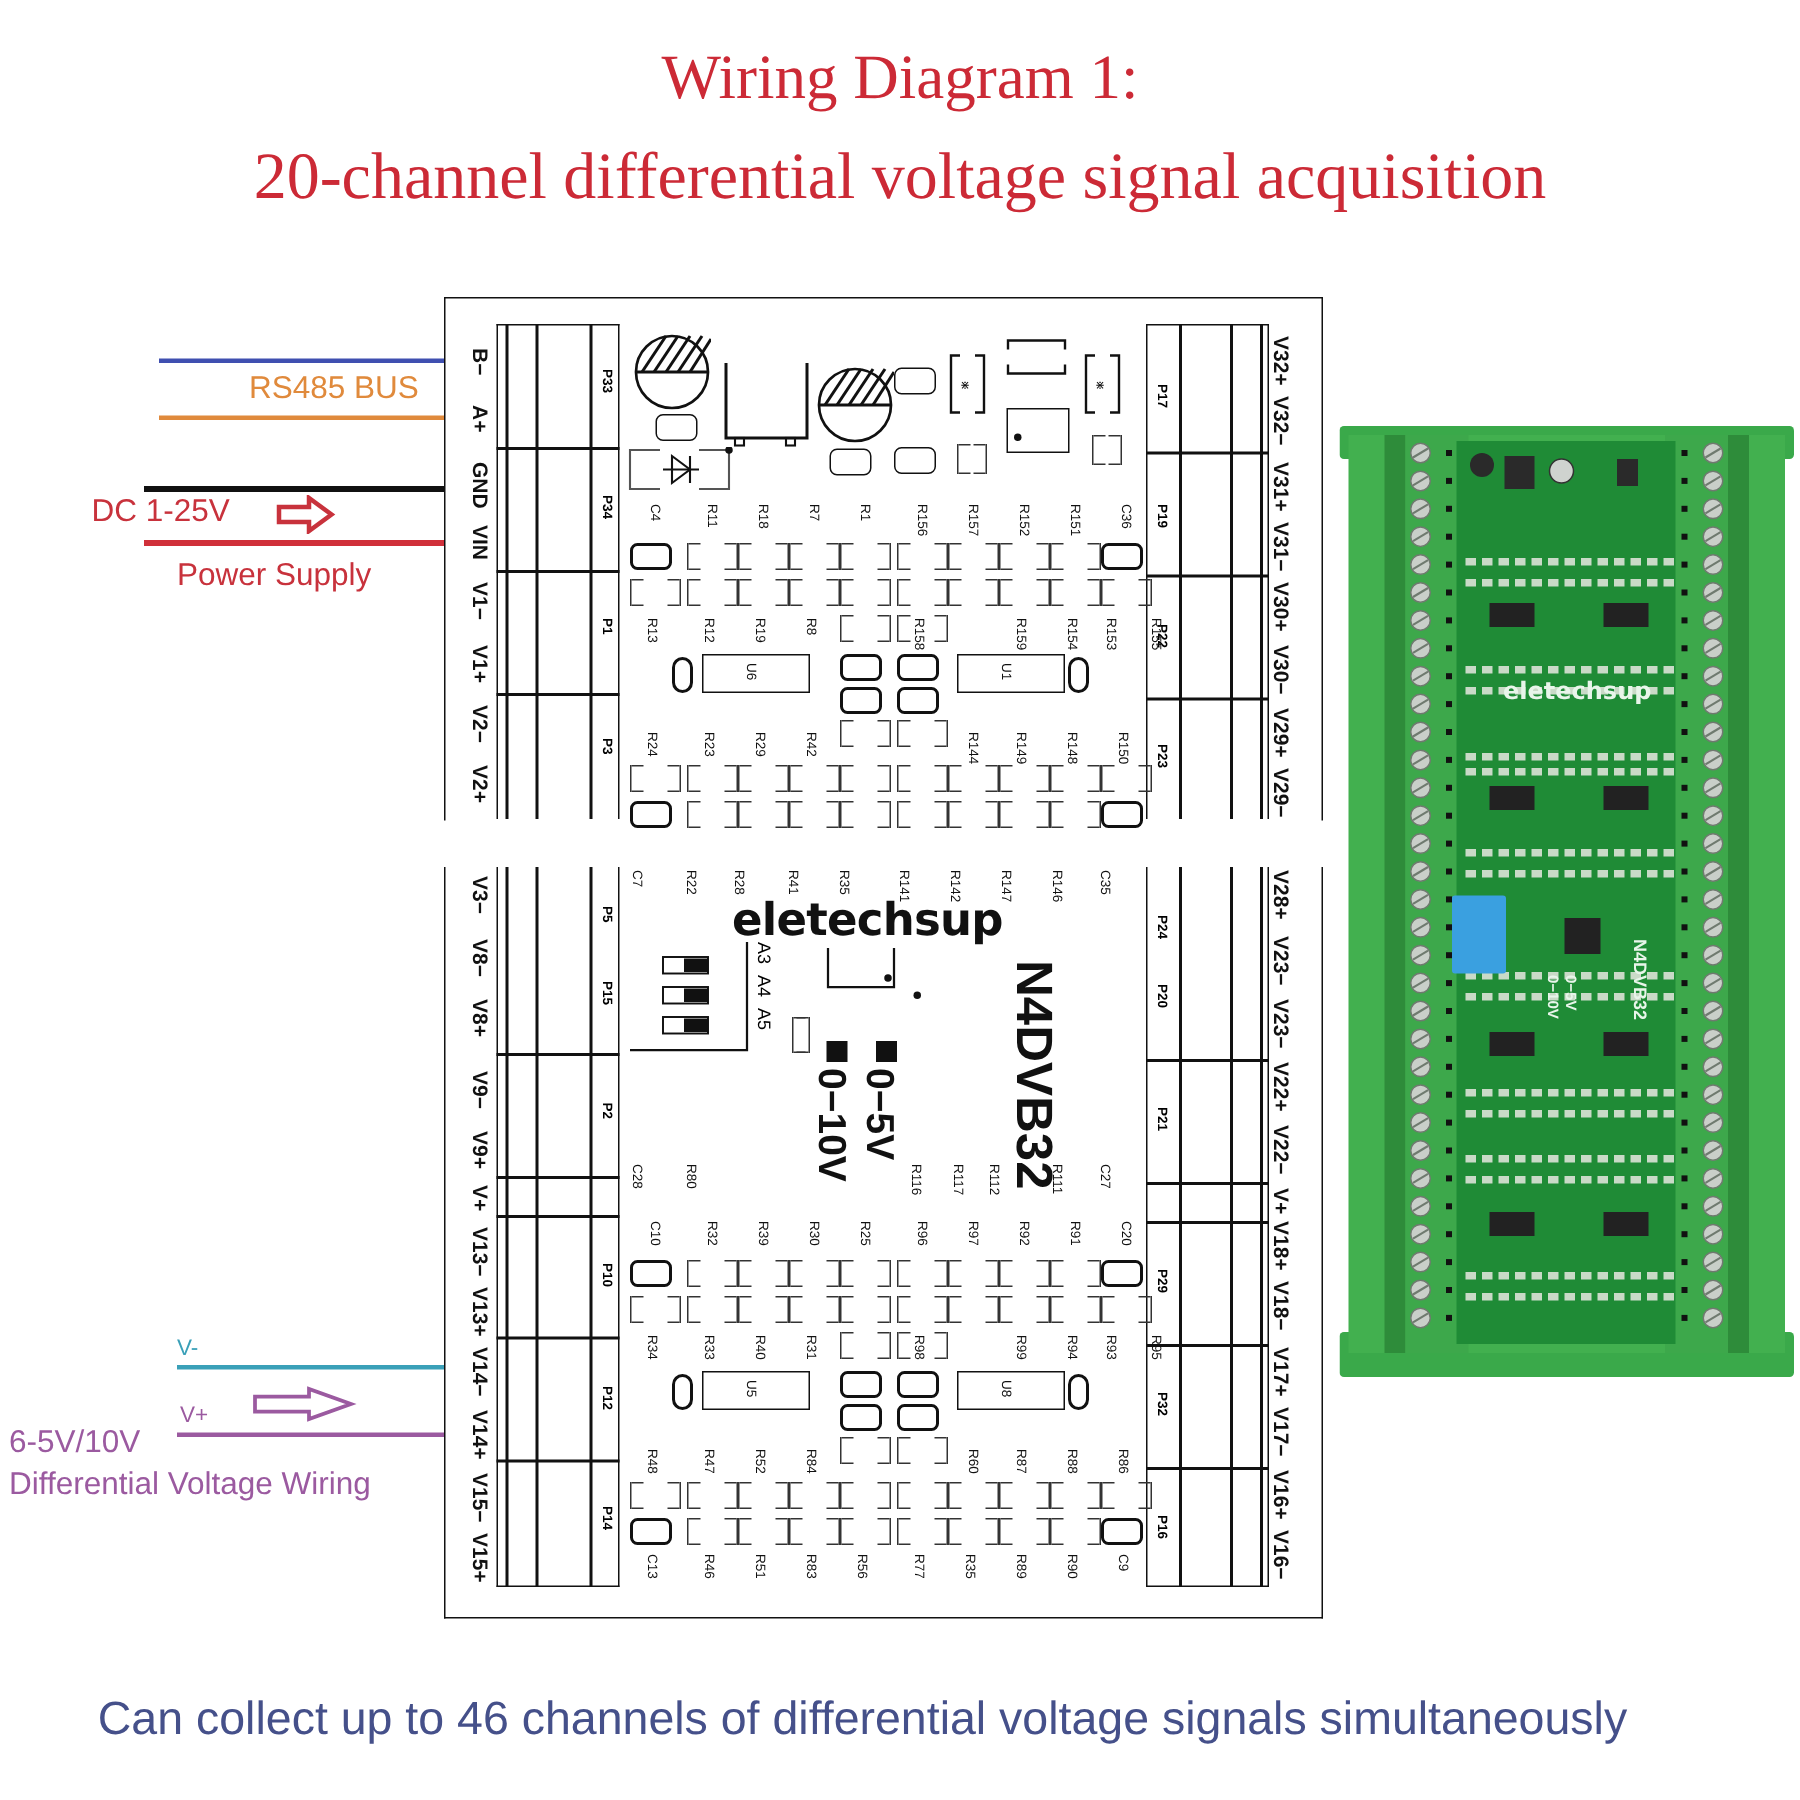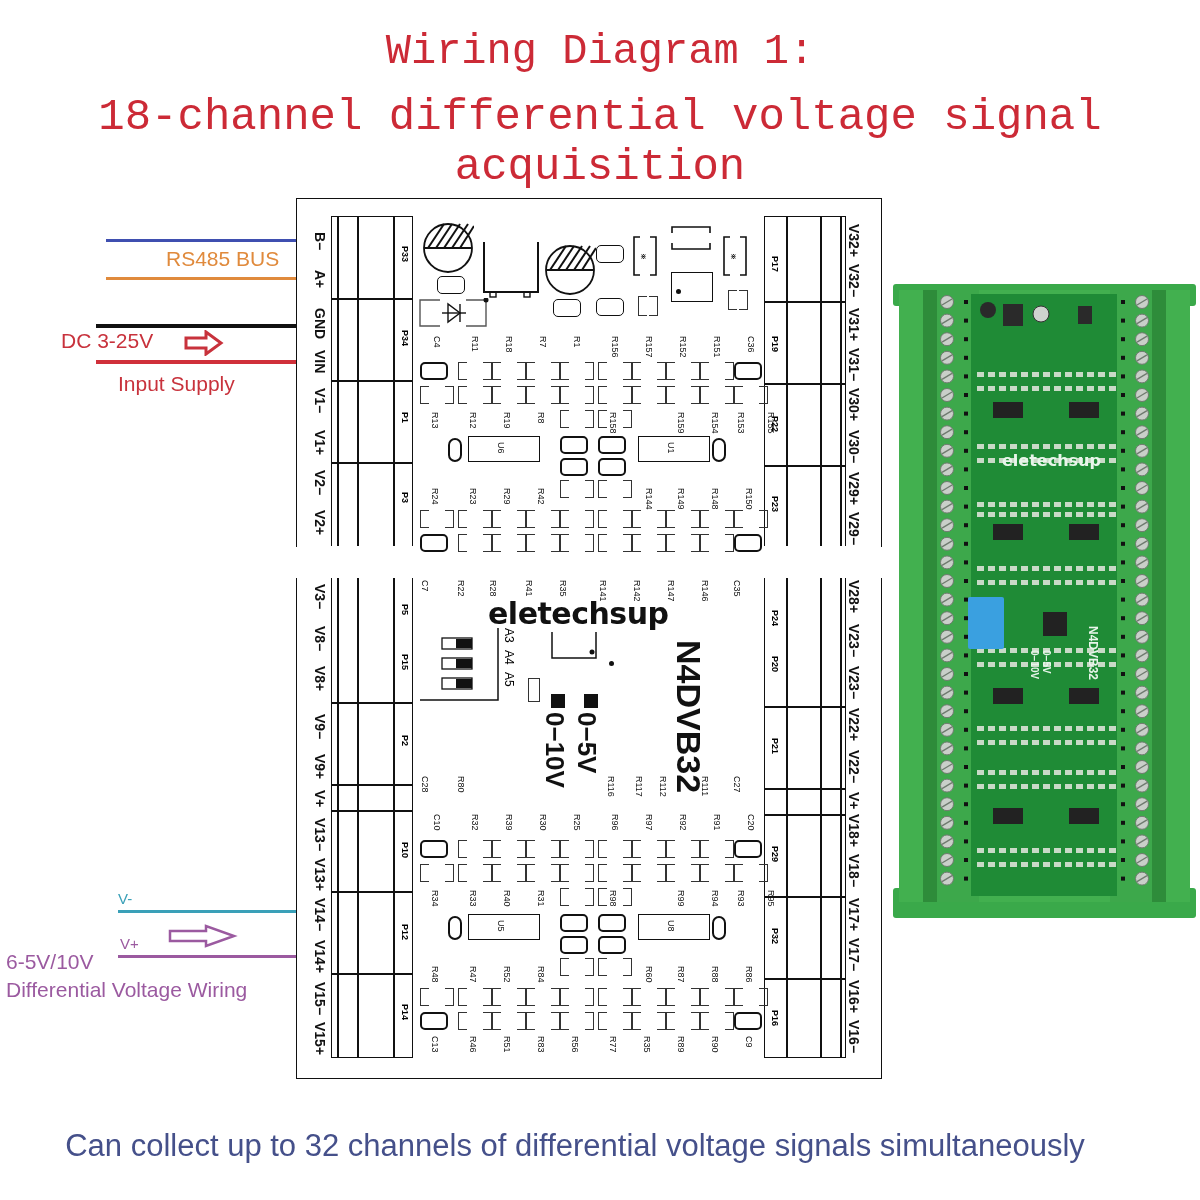--- a/index.html
+++ b/index.html
@@ -1,18 +1,18 @@
 <!DOCTYPE html>
 <html><head>
 <meta charset="utf-8">
 <style>
   html,body{margin:0;padding:0;background:#fff;}
   body{width:1200px;height:1200px;position:relative;overflow:hidden;font-family:"DejaVu Sans",sans-serif;}
   .abs{position:absolute;}
-  .title{position:absolute;left:0;width:1200px;text-align:center;color:#cc2a36;font-family:Liberation Mono, monospace;}
+  .title{position:absolute;left:0;width:1200px;text-align:center;color:#cc2a36;font-family:Liberation Serif, serif;}
   #t1{top:28px;font-size:42px;}
   #t2{top:92px;left:0;font-size:44px;}
   #footer{position:absolute;left:0;top:1128px;width:1150px;text-align:center;color:#45508a;font-size:31px;font-family:"Liberation Sans",sans-serif;}
   .wire{position:absolute;height:3px;}
   .lbl{position:absolute;font-family:"Liberation Sans",sans-serif;white-space:nowrap;}
   .board{position:absolute;border:1.5px solid #111;background:#fff;}
   .vt{position:absolute;transform-origin:0 0;transform:rotate(90deg);font-weight:bold;font-size:14px;white-space:nowrap;font-family:"Liberation Sans",sans-serif;color:#111;}
   .tb{position:absolute;border:1.5px solid #111;box-sizing:border-box;}
   .tbline{position:absolute;background:#111;}
   .plabel{position:absolute;font-size:9px;font-weight:bold;transform:rotate(90deg);transform-origin:0 0;white-space:nowrap;font-family:"Liberation Sans",sans-serif;}
@@ -23,33 +23,33 @@
   .cap{position:absolute;width:28px;height:18px;box-sizing:border-box;border:2px solid #111;border-radius:5px;}
   .clabel{position:absolute;font-size:9px;transform:rotate(90deg);transform-origin:0 0;white-space:nowrap;color:#111;font-family:"Liberation Sans",sans-serif;}
   .ic{position:absolute;border:1.5px solid #111;background:#fff;}
   .dot{position:absolute;width:5px;height:5px;border-radius:50%;background:#111;}
   .pcb-photo{position:absolute;left:893px;top:276px;width:303px;height:645px;}
 </style>
 </head>
 <body>
 
 <div id="t1" class="title">Wiring Diagram 1:</div>
-<div id="t2" class="title">18-channel differential voltage signal acquisition</div>
+<div id="t2" class="title">20-channel differential voltage signal acquisition</div>
 
 <div class="wire" style="left:106px;top:239px;width:208px;background:#3f4fb0;"></div>
 <div class="lbl" style="left:166px;top:247px;font-size:21px;color:#e08a3c;">RS485 BUS</div>
 <div class="wire" style="left:106px;top:277px;width:208px;background:#e08a3c;"></div>
 
 <div class="wire" style="left:96px;top:324px;width:216px;height:4px;background:#111;"></div>
-<div class="lbl" style="left:61px;top:329px;font-size:21px;color:#c8323c;">DC 3-25V</div>
+<div class="lbl" style="left:61px;top:329px;font-size:21px;color:#c8323c;">DC 1-25V</div>
 <svg class="abs" style="left:184px;top:330px;" width="40" height="26" viewBox="0 0 40 26">
   <path d="M2 8 H22 V2 L37 13 L22 24 V18 H2 Z" fill="none" stroke="#c8323c" stroke-width="3"></path>
 </svg>
 <div class="wire" style="left:96px;top:360px;width:216px;height:4px;background:#d0303a;"></div>
-<div class="lbl" style="left:118px;top:372px;font-size:21px;color:#c8323c;">Input Supply</div>
+<div class="lbl" style="left:118px;top:372px;font-size:21px;color:#c8323c;">Power Supply</div>
 
 <div class="lbl" style="left:118px;top:890px;font-size:15px;color:#3aa0b8;">V-</div>
 <div class="wire" style="left:118px;top:910px;width:194px;background:#3aa0b8;"></div>
 <svg class="abs" style="left:168px;top:924px;" width="70" height="24" viewBox="0 0 70 24">
   <path d="M2 7 H38 V2 L66 12 L38 22 V17 H2 Z" fill="none" stroke="#9b5aa0" stroke-width="2.5"></path>
 </svg>
 <div class="lbl" style="left:120px;top:935px;font-size:15px;color:#9b5aa0;">V+</div>
 <div class="wire" style="left:118px;top:955px;width:194px;background:#9b5aa0;"></div>
 <div class="lbl" style="left:6px;top:950px;font-size:21px;color:#9b5aa0;">6-5V/10V</div>
 <div class="lbl" style="left:6px;top:978px;font-size:21px;color:#9b5aa0;">Differential Voltage Wiring</div>
@@ -884,13 +884,13 @@
       <rect x="216" y="586" width="7" height="5" fill="#e8e8e0" opacity="0.85"></rect>
       <rect x="150" y="336" width="24" height="24" fill="#222"></rect>
     </g>
 </svg>
 <div class="lbl" style="left:1002px;top:451px;font-size:16px;font-weight:bold;color:#e8f5ea;font-family:'DejaVu Sans',sans-serif;">eletechsup</div>
 <div class="abs" style="left:968px;top:597px;width:36px;height:52px;background:#3aa0e0;border-radius:2px;"></div>
 <div class="vt" style="left:1100px;top:626px;font-size:12px;color:#e8f5ea;">N4DVB32</div>
 <div class="vt" style="left:1052px;top:650px;font-size:10px;color:#e8f5ea;">0−5V</div>
 <div class="vt" style="left:1040px;top:650px;font-size:10px;color:#e8f5ea;">0−10V</div>
 
-<div id="footer">Can collect up to 32 channels of differential voltage signals simultaneously</div>
+<div id="footer">Can collect up to 46 channels of differential voltage signals simultaneously</div>
 
 </body></html>

